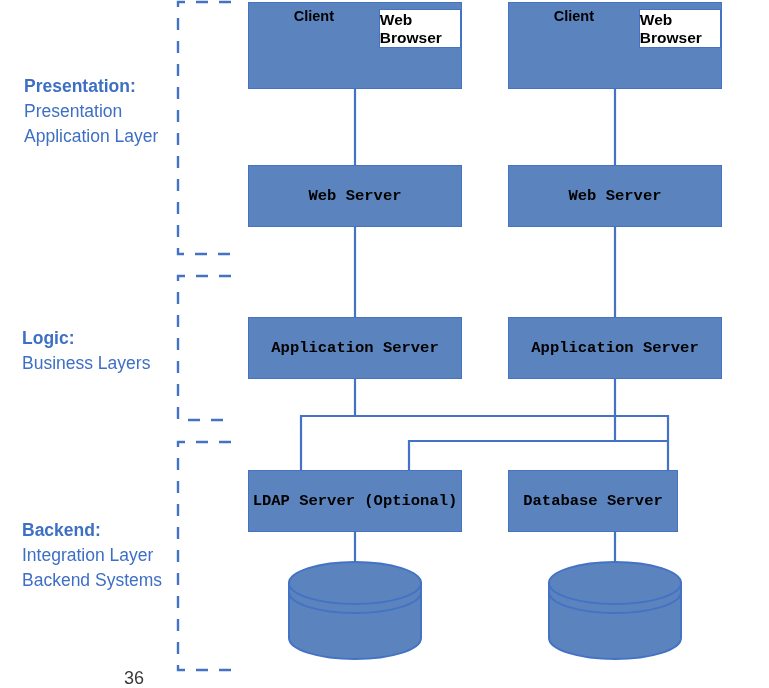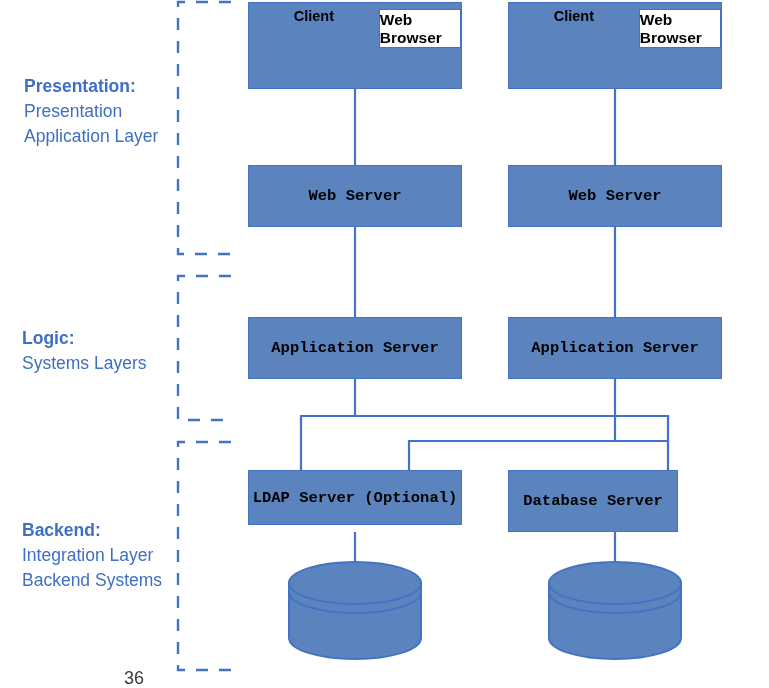--- a/index.html
+++ b/index.html
@@ -31,21 +31,21 @@
            margin:6px auto 17px auto;width:133px;height:39px;display:flex;
            align-items:center;justify-content:center;}
   .browser span{color:#000;font-weight:bold;font-size:15.5px;}
 
   #client-left{left:248px;top:2px;width:214px;}
   #client-right{left:508px;top:2px;width:214px;}
   #web-left{left:248px;top:165px;width:214px;height:62px;}
   #web-right{left:508px;top:165px;width:214px;height:62px;}
   #app-left{left:248px;top:317px;width:214px;height:62px;}
   #app-right{left:508px;top:317px;width:214px;height:62px;}
-  #ldap{left:248px;top:470px;width:214px;height:55px;}
+  #ldap{left:248px;top:470px;width:214px;height:62px;}
   #db{left:508px;top:470px;width:170px;height:62px;}
 
   
   #pagenum{position:absolute;left:124px;top:668px;color:#3a3a3a;
            font-size:18px;font-family:"Liberation Sans",sans-serif;}
 </style>
 </head>
 <body>
 
 <div id="stage">
@@ -90,21 +90,21 @@
   </svg>
 
   <div class="grp" id="grp-presentation">
     <div class="hd">Presentation:</div>
     <div class="ln">Presentation</div>
     <div class="ln">Application Layer</div>
   </div>
 
   <div class="grp" id="grp-logic">
     <div class="hd">Logic:</div>
-    <div class="ln">Systems Layers</div>
+    <div class="ln">Business Layers</div>
   </div>
 
   <div class="grp" id="grp-backend">
     <div class="hd">Backend:</div>
     <div class="ln">Integration Layer</div>
     <div class="ln">Backend Systems</div>
   </div>
 
   <div class="node client" id="client-left">
     <div class="ttl">Client</div>

